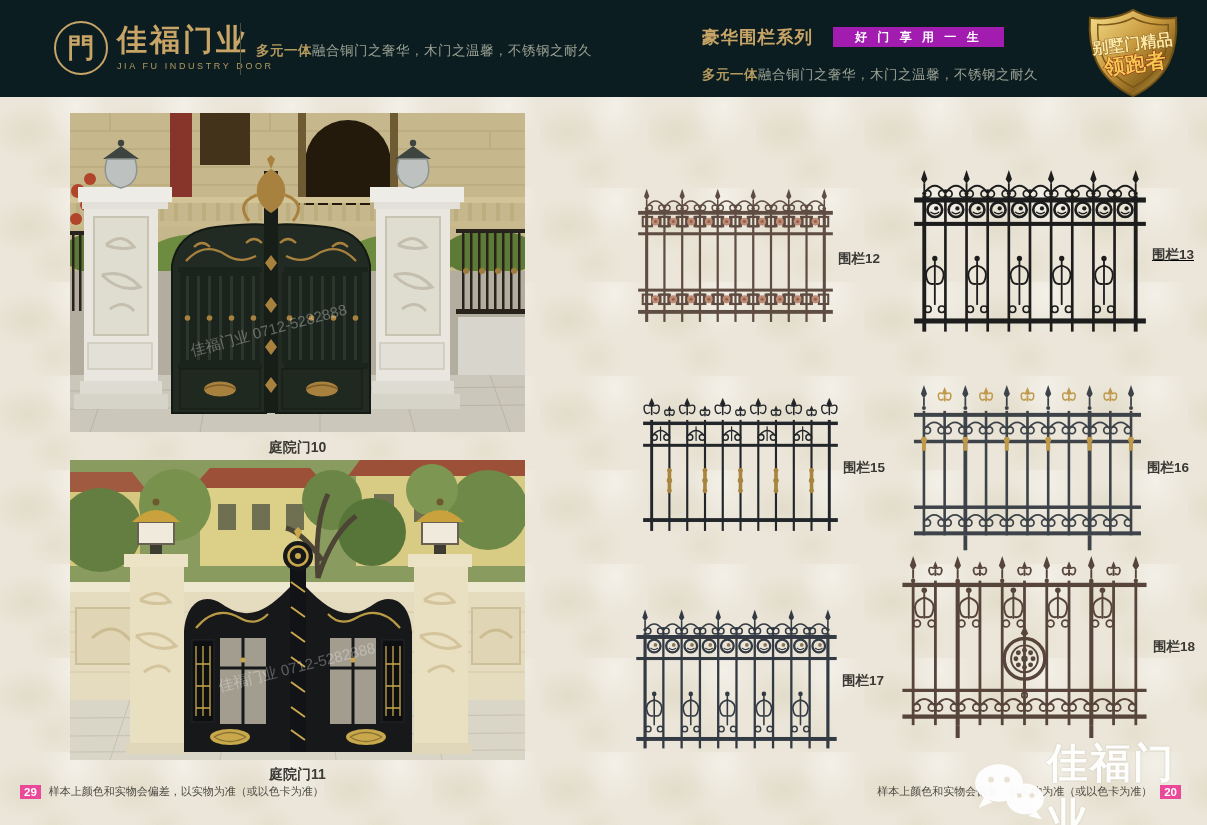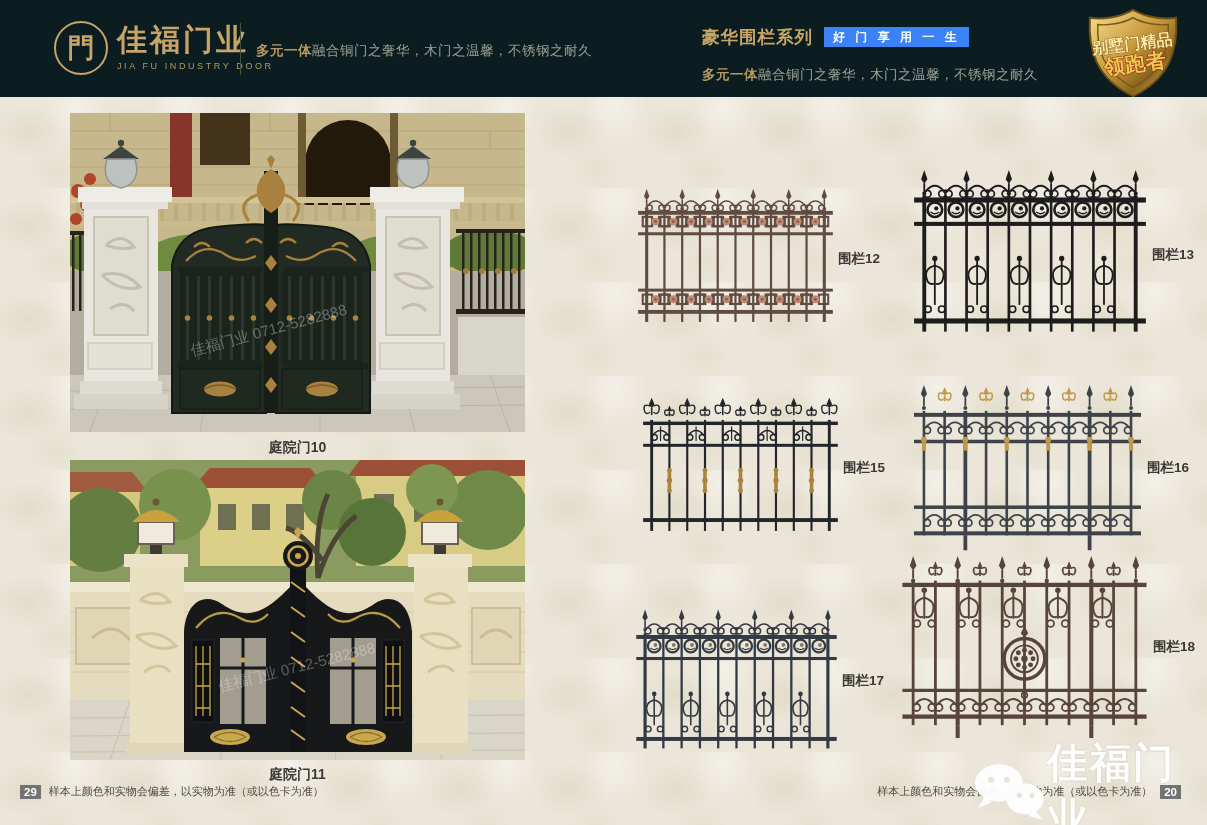--- a/index.html
+++ b/index.html
@@ -18,52 +18,52 @@
   .logo-circle{position:absolute;left:54px;top:21px;width:50px;height:50px;border:2.5px solid #c8a566;
     border-radius:50%;color:#c8a566;display:flex;align-items:center;justify-content:center;
     font-size:27px;font-weight:bold;}
   .brand-text{position:absolute;left:117px;top:25px;}
   .brand-cn{font-size:30px;font-weight:700;color:#c8a566;letter-spacing:3px;line-height:1;}
   .brand-en{font-size:9px;color:#b39a5f;letter-spacing:2.6px;margin-top:6px;}
   .hdr-divider{position:absolute;left:240px;top:23px;width:1px;height:52px;background:#47503f;}
   .hdr-sec{position:absolute;top:25px;}
   .sec-left{left:256px;}
   .sec-right{left:702px;}
-  .hdr-title-row{display:flex;align-items:center;gap:11px;}
+  .hdr-title-row{display:flex;align-items:center;gap:20px;}
   .hdr-title{font-size:17.5px;font-weight:700;color:#c8a566;letter-spacing:1px;}
-  .red-badge{background:#3b82f6;color:#fff;font-size:12px;font-weight:700;letter-spacing:3.5px;
-    padding:3px 9px;line-height:1.2;}
+  .red-badge{background:#a21caf;color:#fff;font-size:12px;font-weight:700;letter-spacing:3.5px;
+    padding:3px 22px;line-height:1.2;}
   .hdr-sub{margin-top:17px;font-size:13.5px;letter-spacing:0.5px;}
   .sub-lead{color:#b59a5f;font-weight:600;}
   .sub-rest{color:#99a092;}
   .shield{position:absolute;left:1074px;top:6px;width:118px;height:94px;}
   
   .photo-card{position:absolute;}
   #photo1{left:70px;top:113px;width:455px;height:319px;}
   #photo2{left:70px;top:460px;width:455px;height:300px;}
   .photo-card svg{width:100%;height:100%;display:block;}
   .caption{position:absolute;text-align:center;font-size:14px;font-weight:700;color:#3a3935;}
   #cap1{left:70px;top:439px;width:455px;}
   #cap2{left:70px;top:766px;width:455px;}
   
   .fence-card{position:absolute;display:flex;flex-direction:row;align-items:center;}
   .fence-card svg{width:100%;flex:1;display:block;}
   .fence-cap{height:20px;font-size:13.5px;font-weight:700;color:#3a3935;}
   #f12{left:633px;top:156px;width:247px;height:208px;}
-  #f13{left:908px;top:148px;width:286px;height:216px;}
+  #f13{left:908px;top:148px;width:286px;height:216px;text-decoration:underline;}
   #f15{left:638px;top:366px;width:247px;height:206px;}
   #f16{left:908px;top:366px;width:281px;height:206px;}
   #f17{left:631px;top:584px;width:253px;height:196px;}
   #f18{left:896px;top:552px;width:299px;height:192px;}
   
   .footer{position:absolute;top:784px;display:flex;align-items:center;gap:8px;
     font-size:11px;color:#4c4b43;}
   .footer-left{left:20px;}
   .footer-right{right:26px;}
-  .page-num{background:#737373;color:#fff;font-size:11.5px;font-weight:700;padding:1px 4px;}
+  .page-num{background:#ec4899;color:#fff;font-size:11.5px;font-weight:700;padding:1px 4px;}
   
   .watermark{position:absolute;left:974px;top:736px;display:flex;align-items:center;z-index:5;opacity:0.96;}
   .wechat{width:78px;height:62px;}
   .wm-text{font-size:41px;font-weight:700;color:#ffffff;letter-spacing:2px;
     text-shadow:0 0 2px rgba(120,115,100,0.35);}
 </style>
 </head>
 <body>
 
 <div class="hdr">

